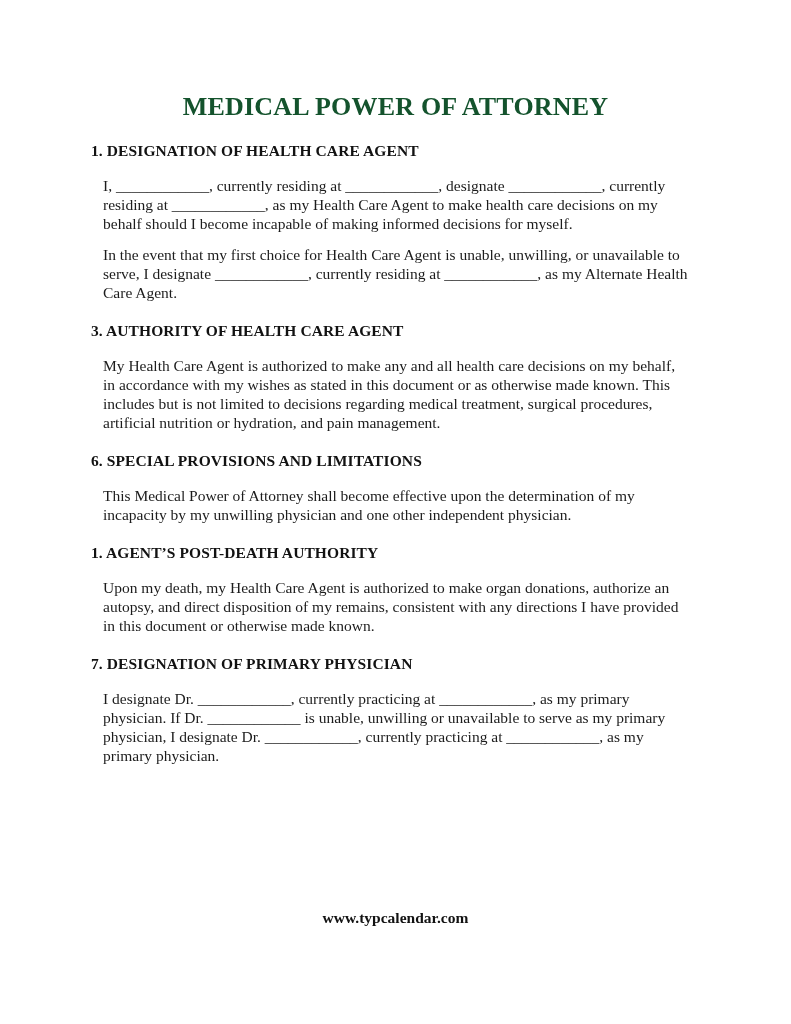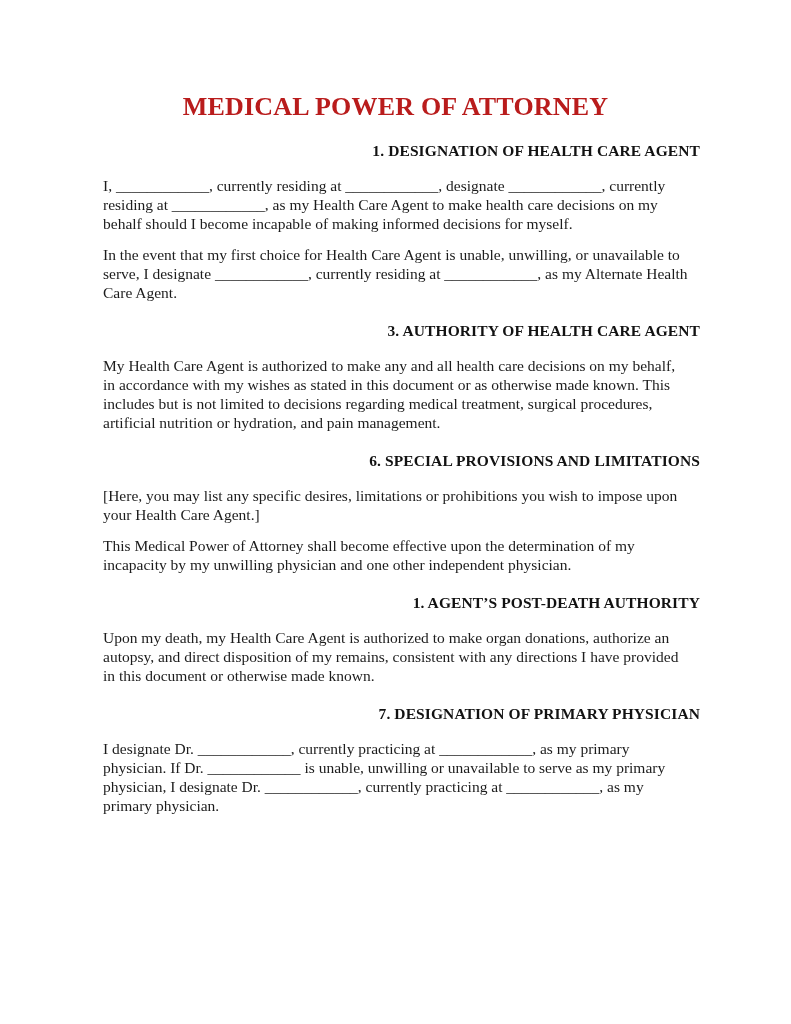--- a/index.html
+++ b/index.html
@@ -21,31 +21,30 @@
   .content {
     padding: 92px 91px 0 91px;
     box-sizing: border-box;
   }
   h1.doc-title {
     margin: 0 0 2px 0;
     text-align: center;
     font-size: 26px;
     line-height: 30px;
     font-weight: bold;
-    color: #b91c1c;
+    color: #14532d;
     letter-spacing: 0.2px;
   }
   .doc-section h2 {
     margin: 19px 0 16px 0;
     font-size: 15.5px;
     line-height: 19px;
     font-weight: bold;
     color: #121212;
     letter-spacing: 0.1px;
-    text-align: right;
   }
   .doc-section p {
     margin: 12px;
     font-size: 15.5px;
     line-height: 19px;
     color: #1c1c1c;
   }
   .doc-footer {
     position: absolute;
     left: 0;
@@ -75,32 +74,32 @@
       <p>In the event that my first choice for Health Care Agent is unable, unwilling, or unavailable to serve, I designate ____________, currently residing at ____________, as my Alternate Health Care Agent.</p>
     </section>
 
     <section class="doc-section">
       <h2>3. AUTHORITY OF HEALTH CARE AGENT</h2>
       <p>My Health Care Agent is authorized to make any and all health care decisions on my behalf, in accordance with my wishes as stated in this document or as otherwise made known. This includes but is not limited to decisions regarding medical treatment, surgical procedures, artificial nutrition or hydration, and pain management.</p>
     </section>
 
     <section class="doc-section">
       <h2>6. SPECIAL PROVISIONS AND LIMITATIONS</h2>
-      <p>[Here, you may list any specific desires, limitations or prohibitions you wish to impose upon your Health Care Agent.]</p>
     </section>
 
     <section class="doc-section">
       <p>This Medical Power of Attorney shall become effective upon the determination of my incapacity by my unwilling physician and one other independent physician.</p>
     </section>
 
     <section class="doc-section">
       <h2>1. AGENT’S POST-DEATH AUTHORITY</h2>
       <p>Upon my death, my Health Care Agent is authorized to make organ donations, authorize an autopsy, and direct disposition of my remains, consistent with any directions I have provided in this document or otherwise made known.</p>
     </section>
 
     <section class="doc-section">
       <h2>7. DESIGNATION OF PRIMARY PHYSICIAN</h2>
       <p>I designate Dr. ____________, currently practicing at ____________, as my primary physician. If Dr. ____________ is unable, unwilling or unavailable to serve as my primary physician, I designate Dr. ____________, currently practicing at ____________, as my primary physician.</p>
     </section>
 
   </div>
 
+  <div class="doc-footer">www.typcalendar.com</div>
 </div>
 
 </body></html>

